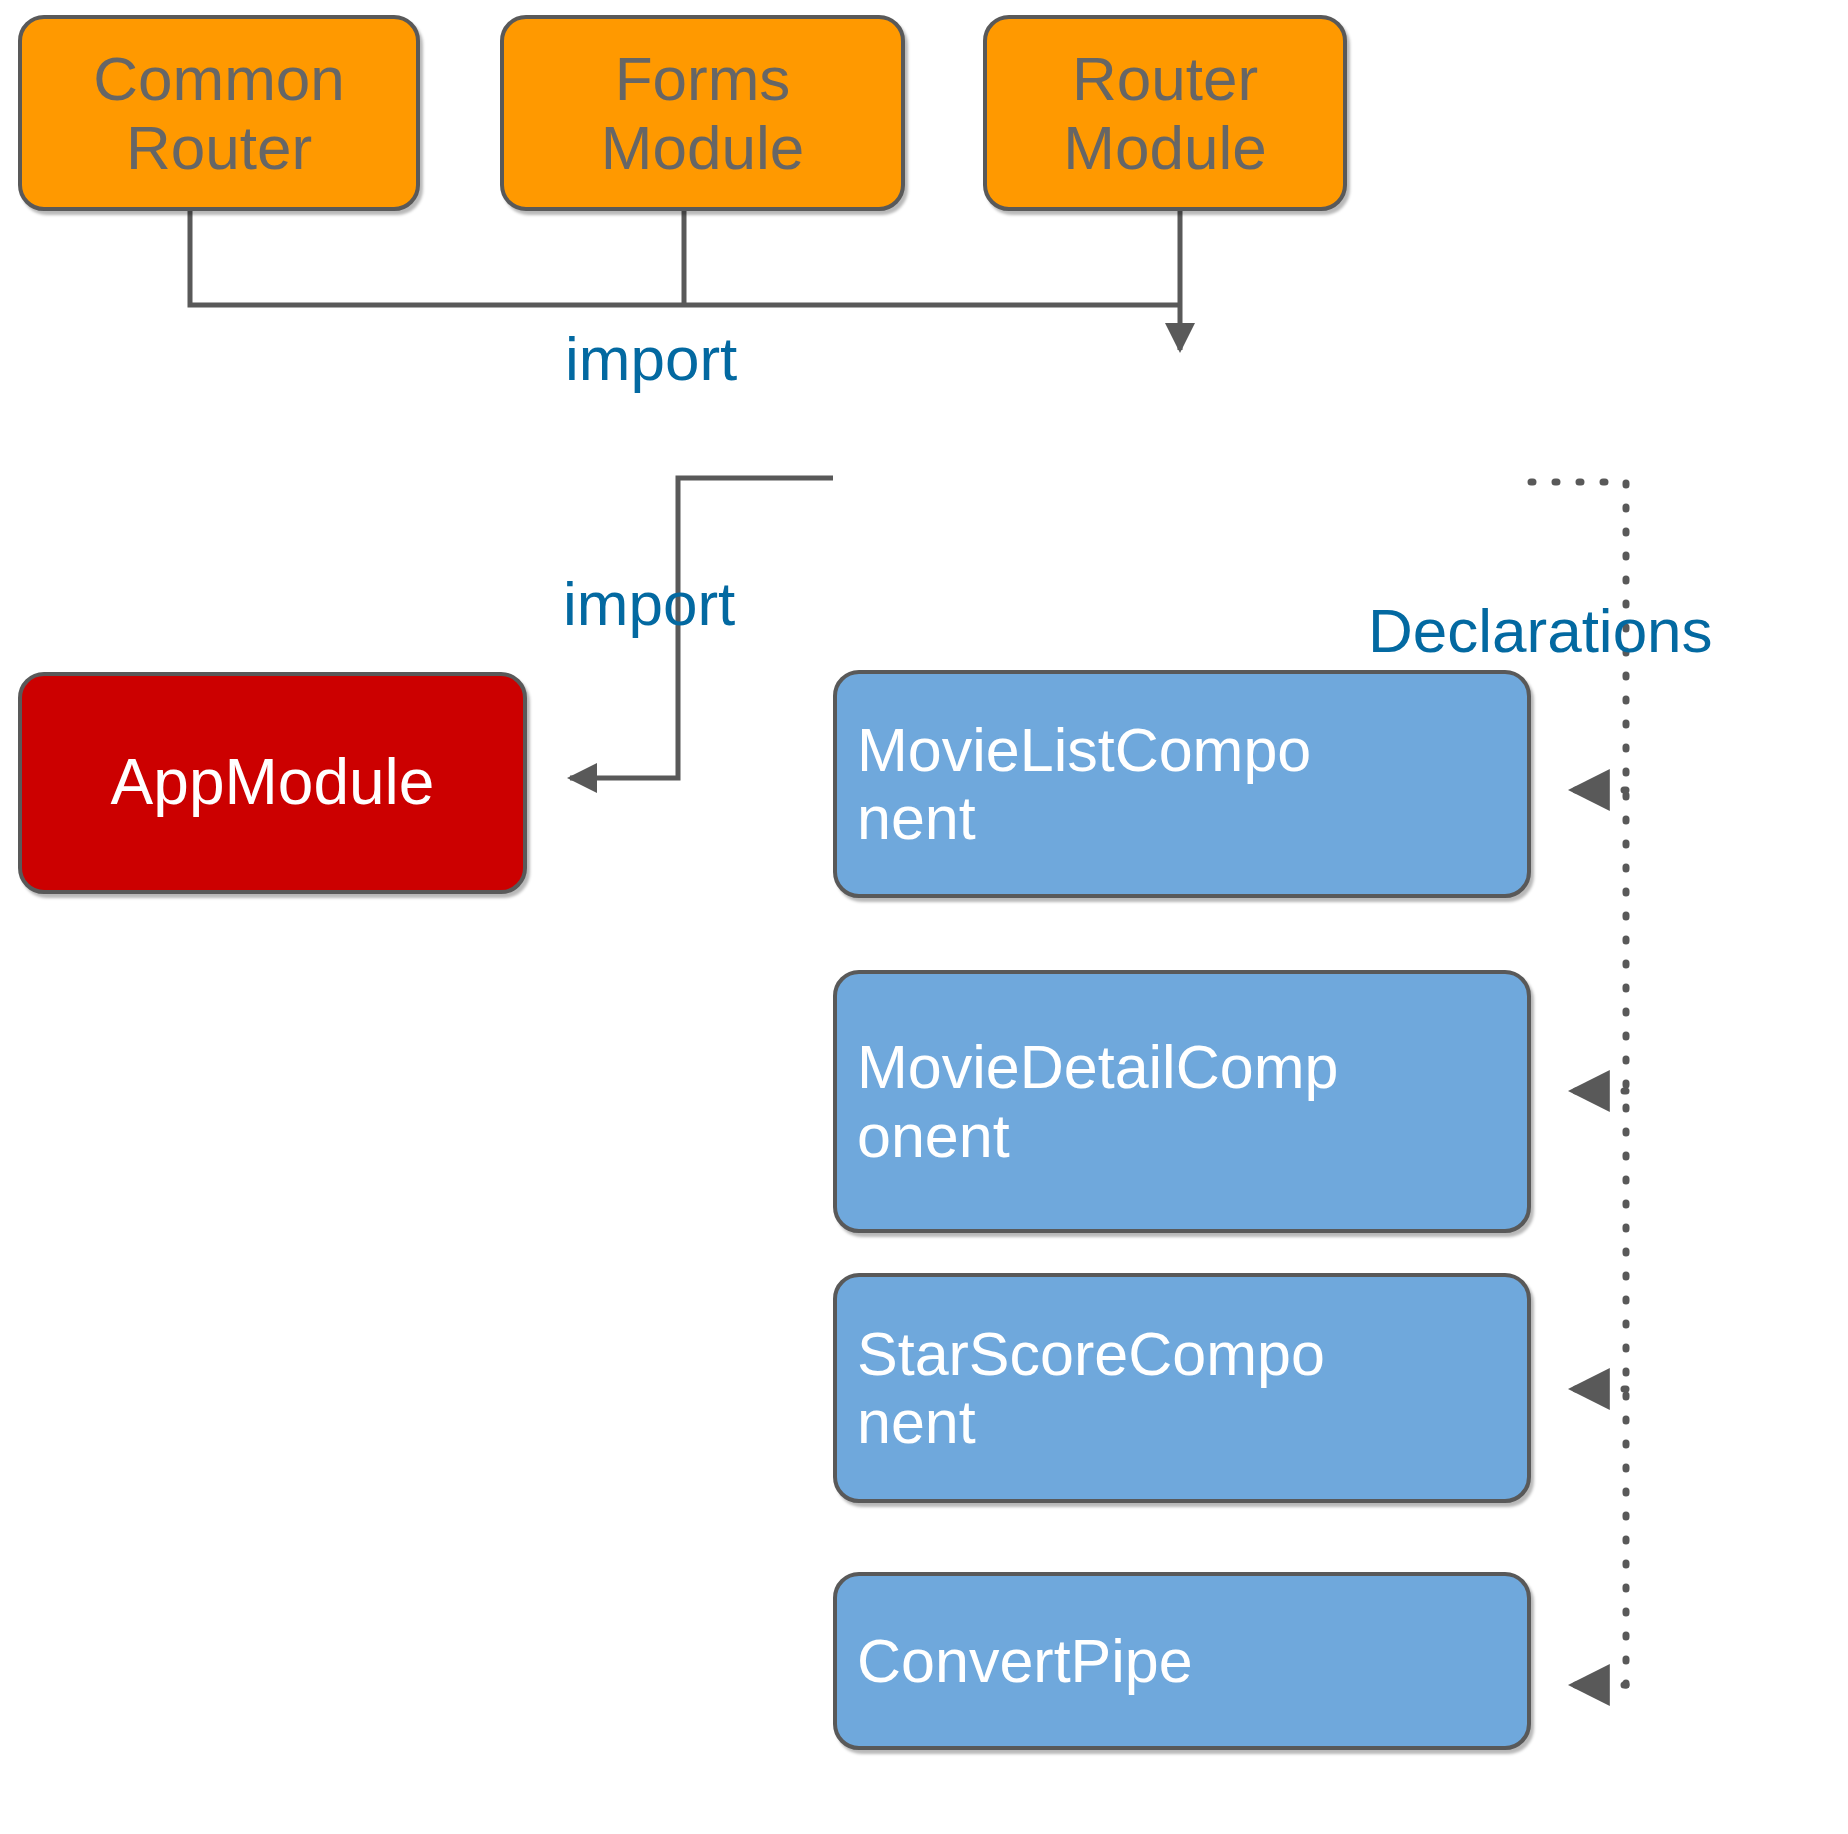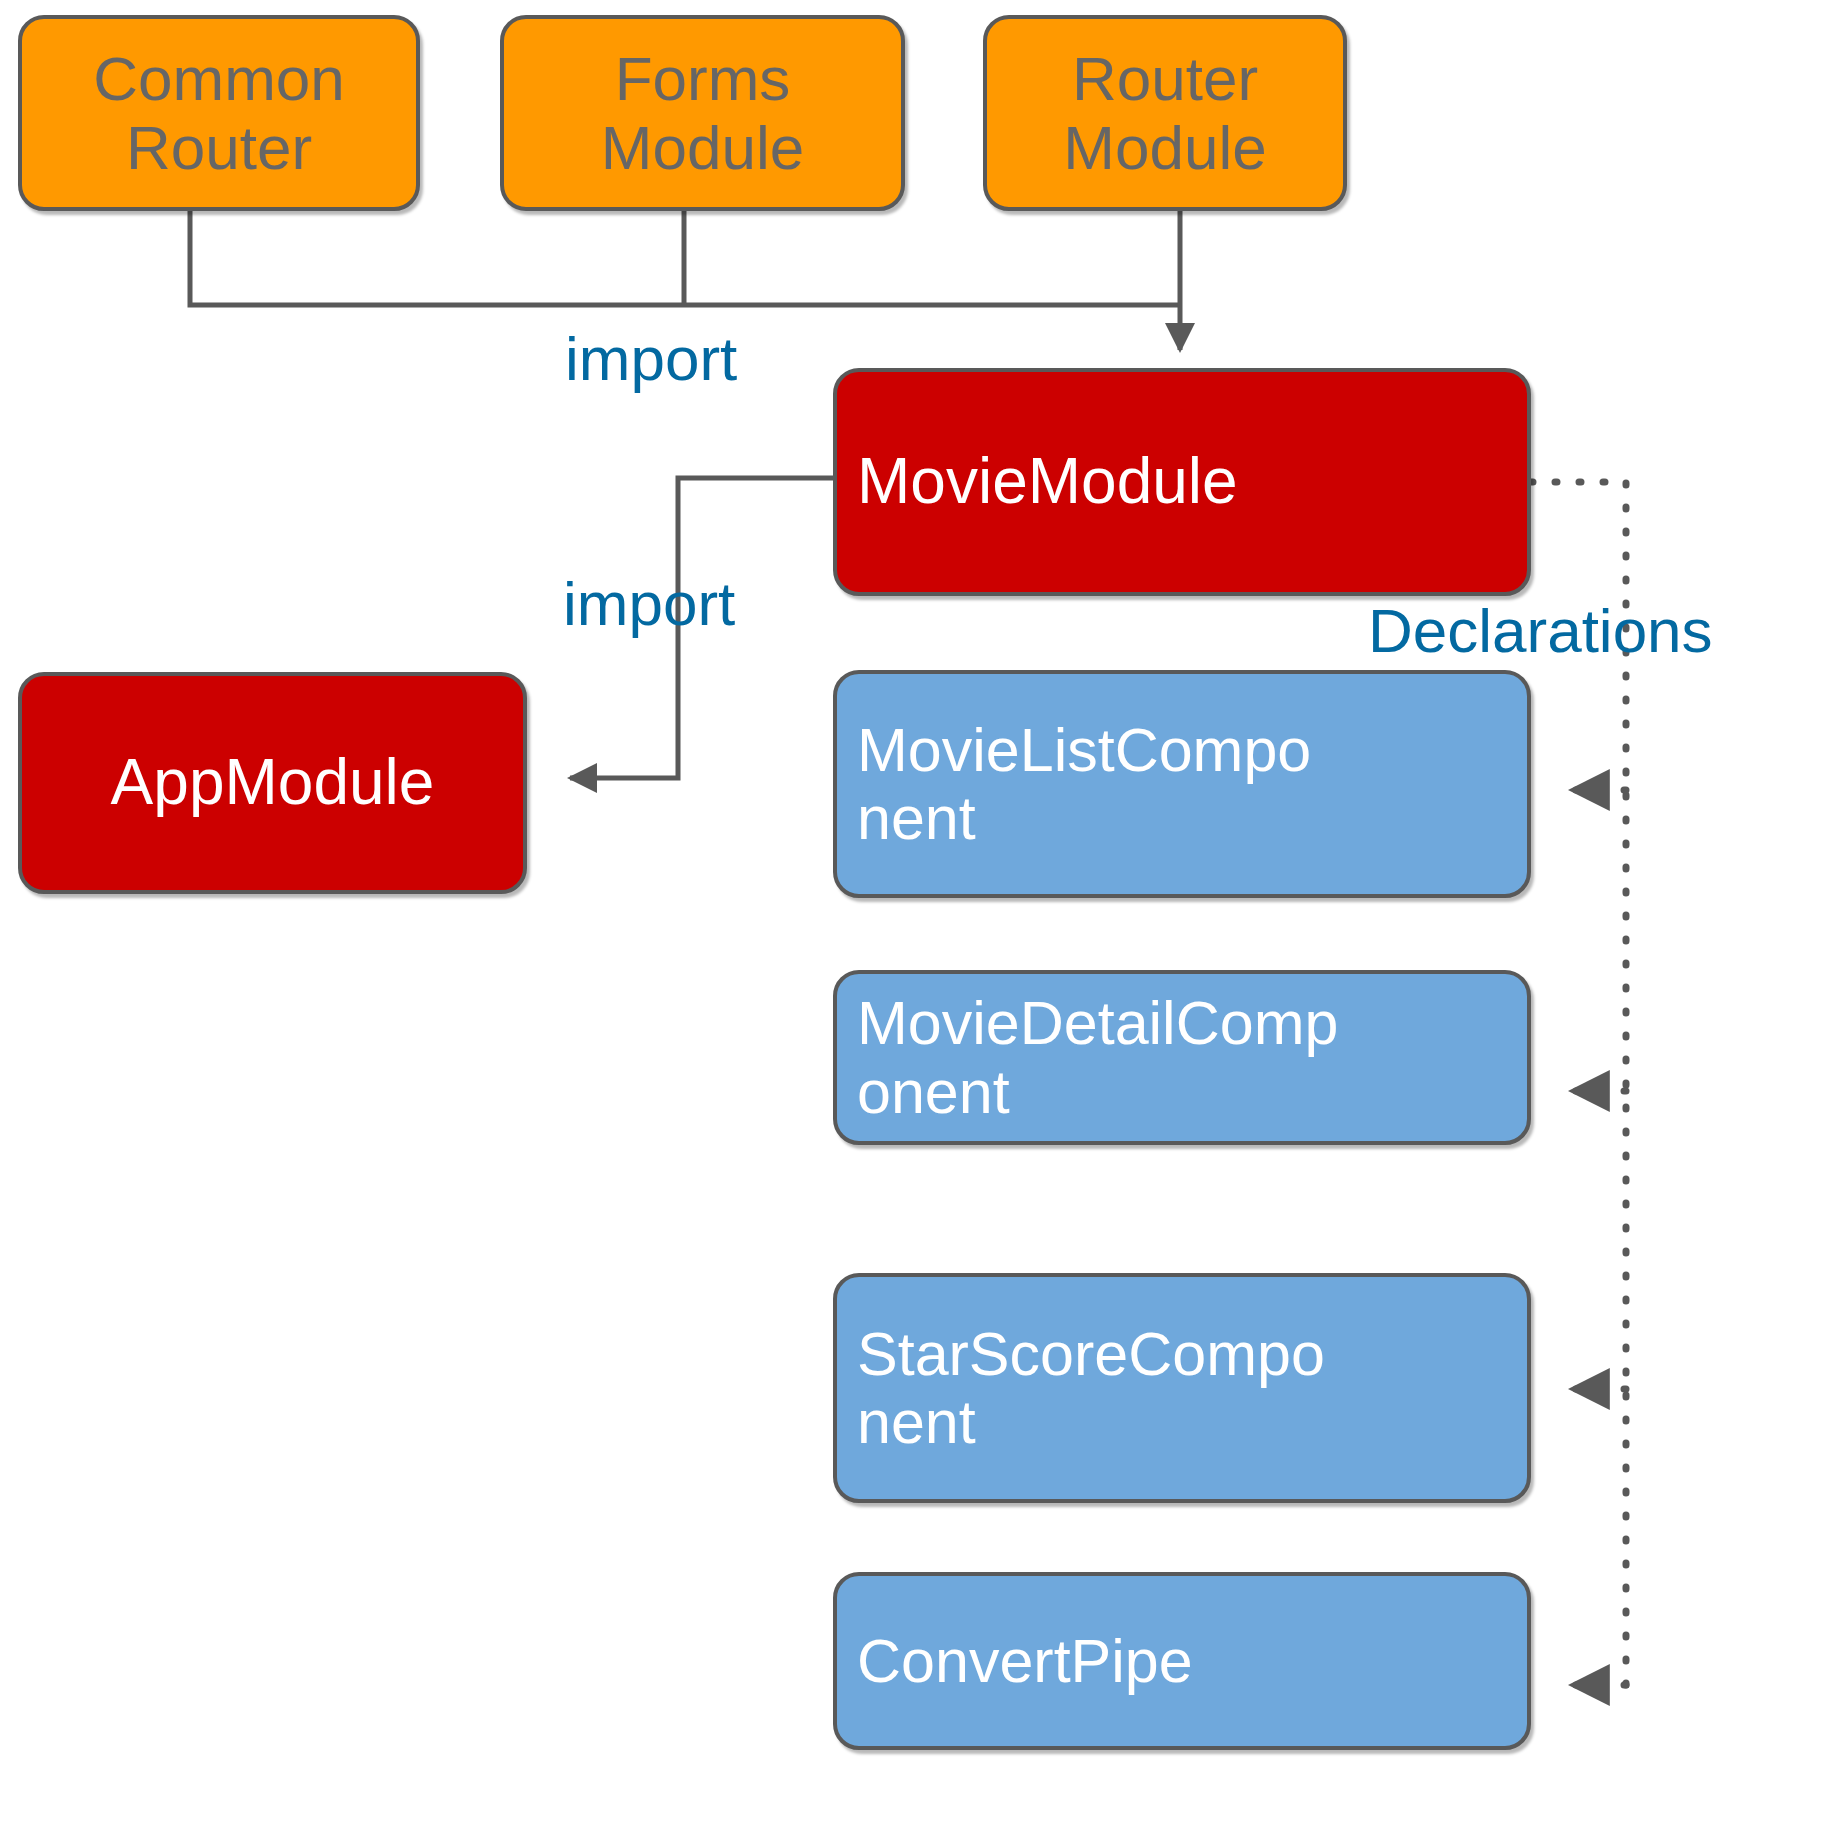--- a/index.html
+++ b/index.html
@@ -122,34 +122,31 @@
   <div class="node module-ext" style="left:500px; top:15px; width:405px; height:196px;">
     <span class="label">Forms
 Module</span>
   </div>
 
   <div class="node module-ext" style="left:983px; top:15px; width:364px; height:196px;">
     <span class="label">Router
 Module</span>
   </div>
 
-  <div class="node ngmodule" style="left:833px; top:368px; width:698px; height:228px;">
-    <span class="label">MovieModule</span>
-  </div>
 
   <div class="node ngmodule centered" style="left:18px; top:672px; width:509px; height:222px;">
     <span class="label">AppModule</span>
   </div>
 
   <div class="node declarable" style="left:833px; top:670px; width:698px; height:228px;">
     <span class="label">MovieListCompo
 nent</span>
   </div>
 
-  <div class="node declarable" style="left:833px; top:970px; width:698px; height:175px;">
+  <div class="node declarable" style="left:833px; top:970px; width:698px; height:263px;">
     <span class="label">MovieDetailComp
 onent</span>
   </div>
 
   <div class="node declarable" style="left:833px; top:1273px; width:698px; height:230px;">
     <span class="label">StarScoreCompo
 nent</span>
   </div>
 
   <div class="node declarable" style="left:833px; top:1572px; width:698px; height:178px;">

